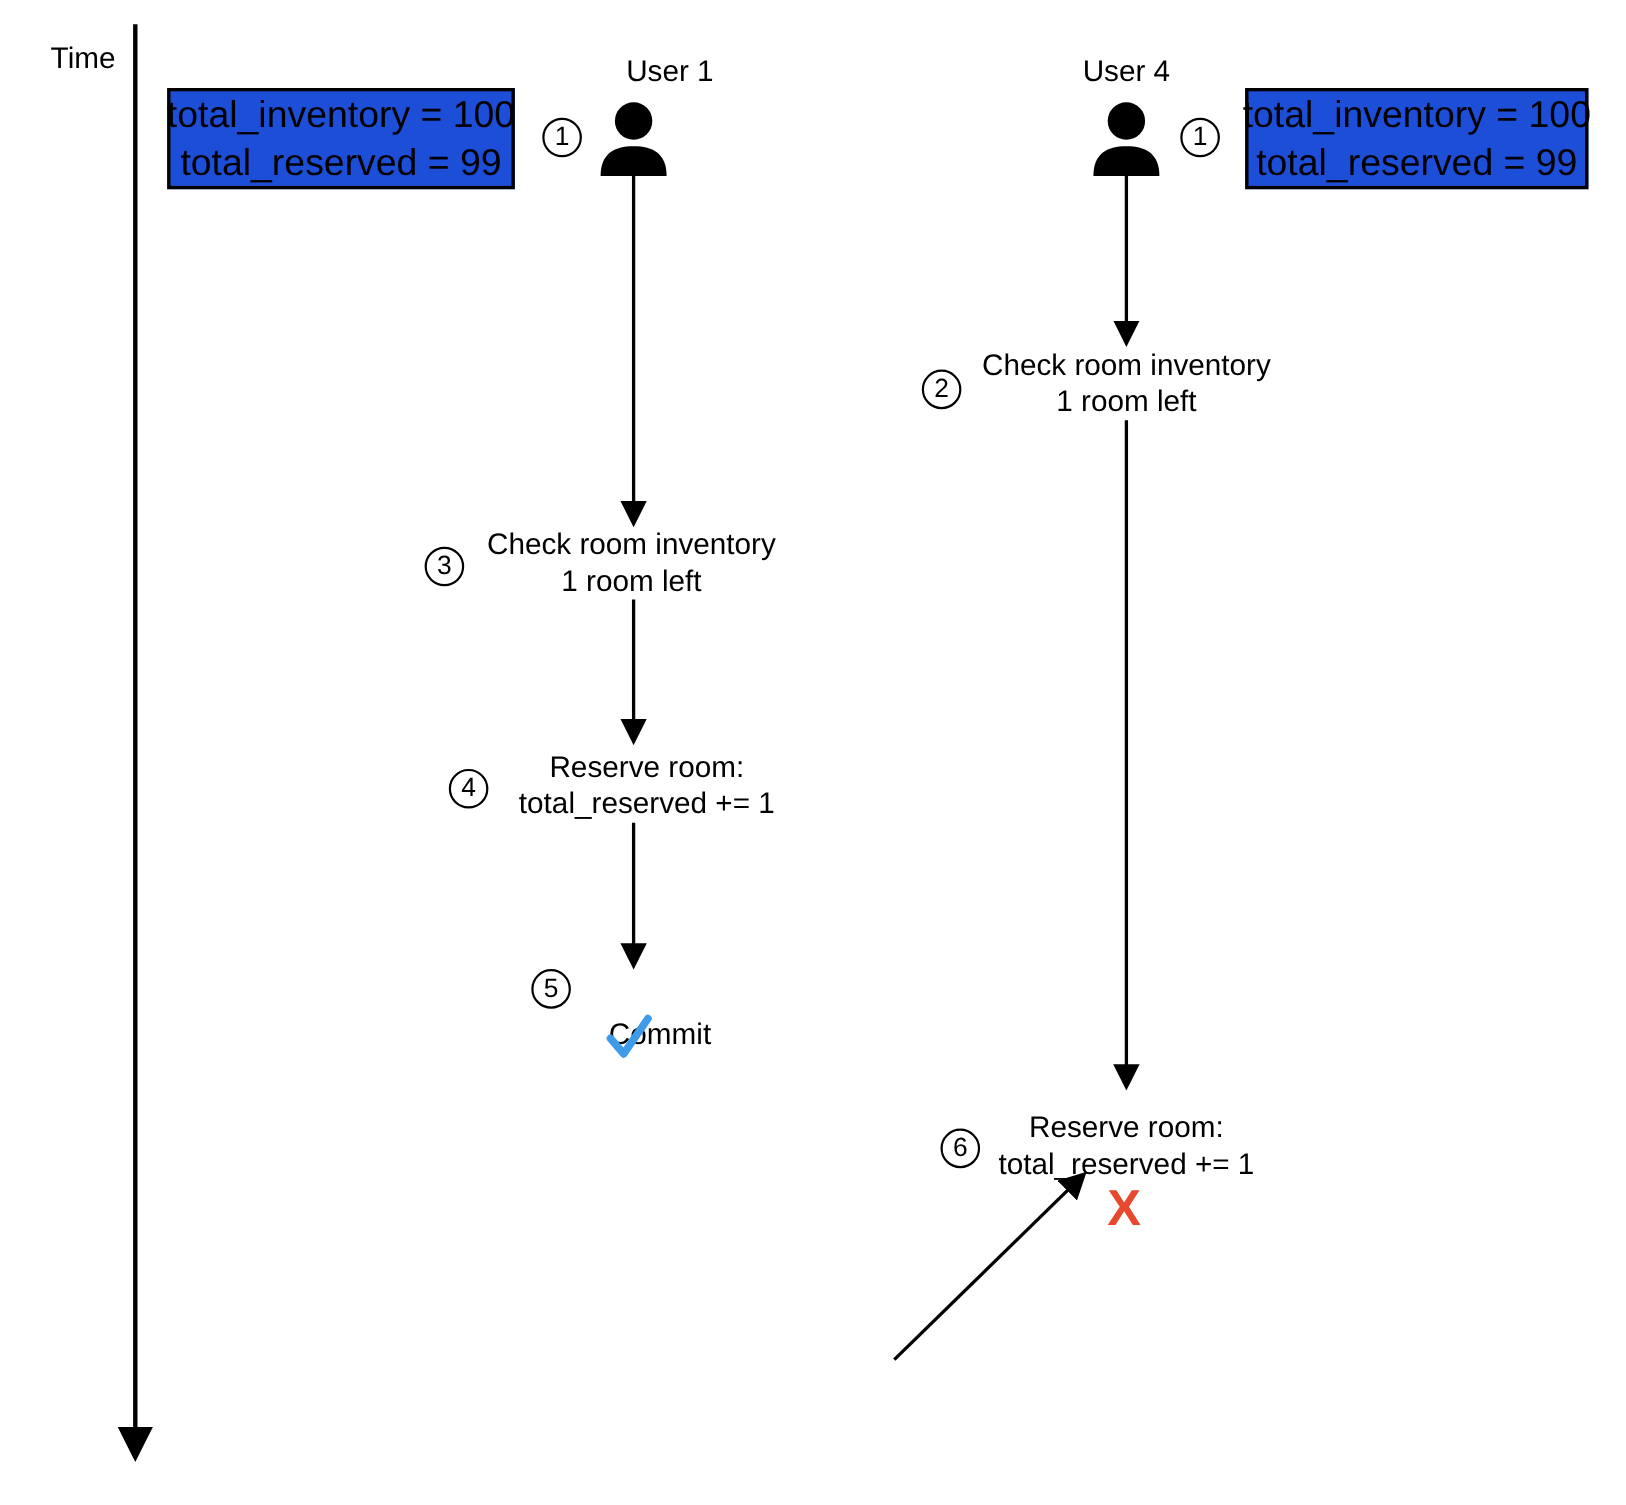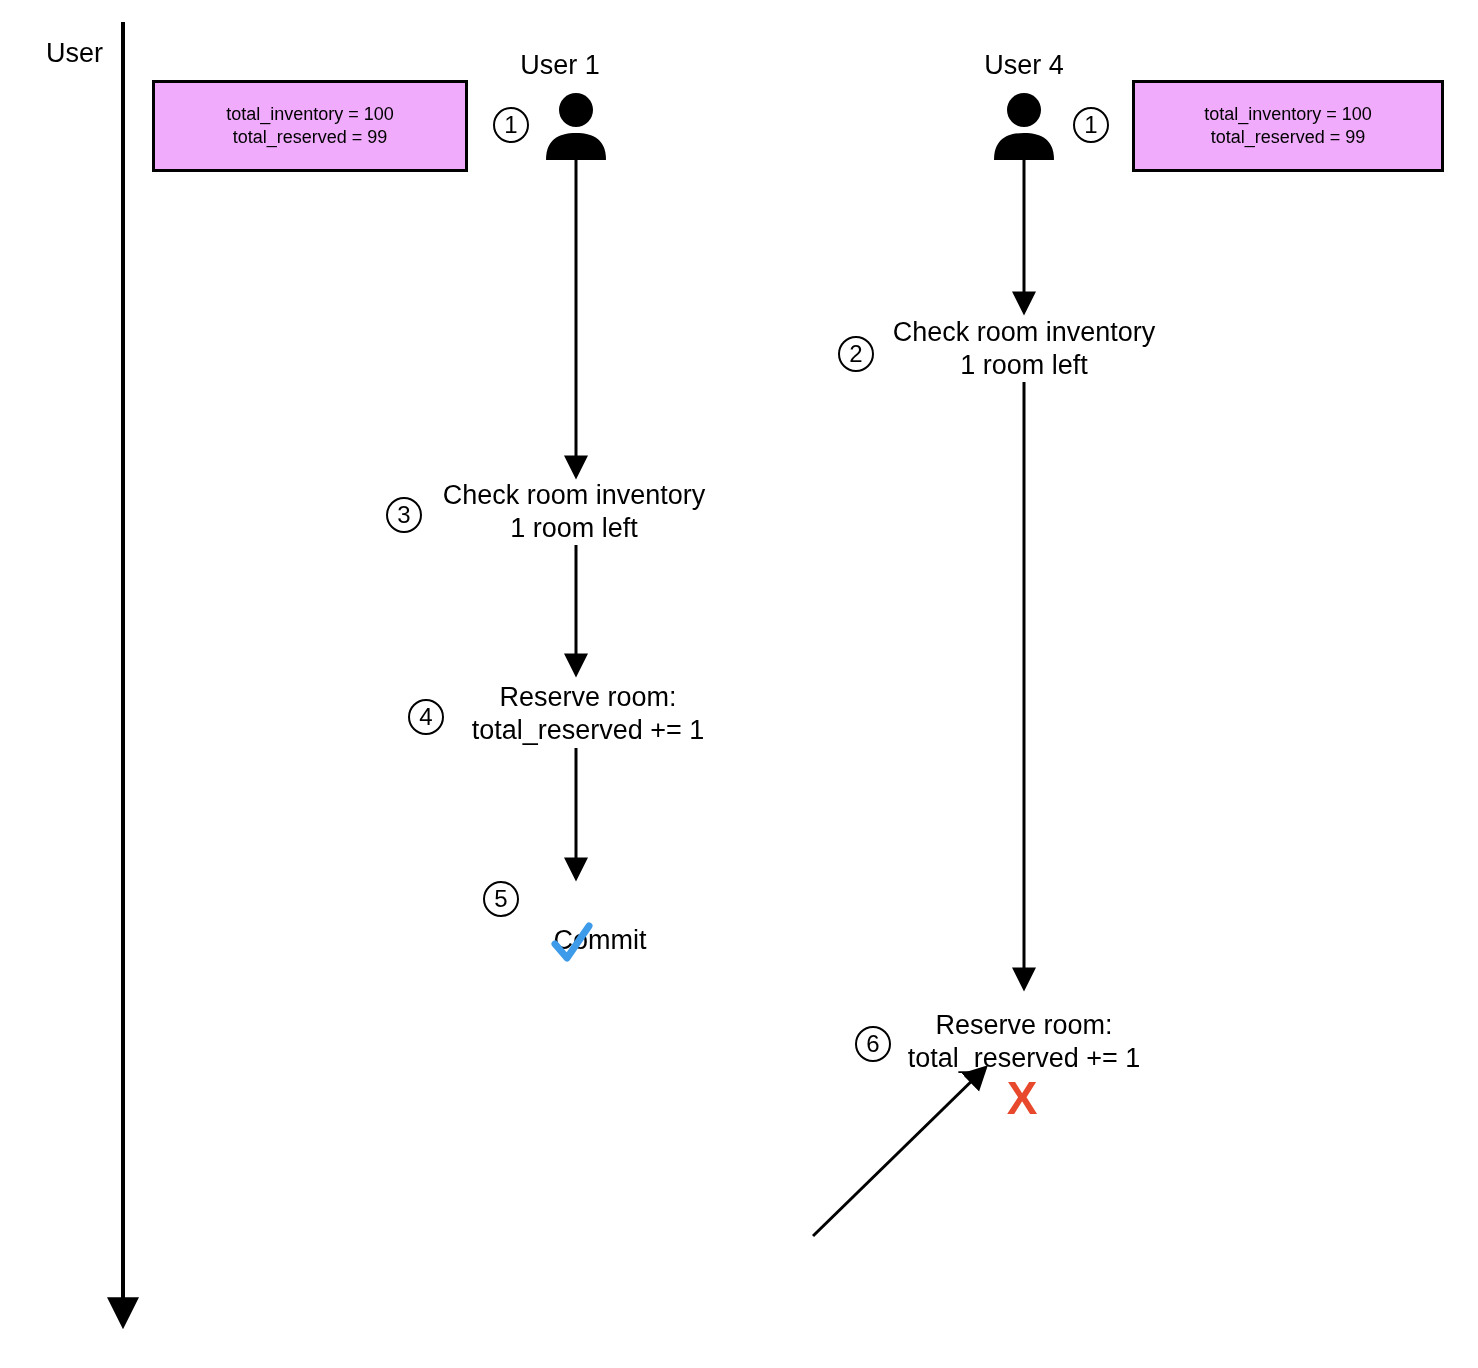--- a/index.html
+++ b/index.html
@@ -37,27 +37,27 @@
   }
   .actor-icon {
     width: 70px;
     height: 70px;
     transform: translateX(-50%);
   }
 
   
   .state-box {
     border: 3px solid #000;
-    background: #f0abfc;
+    background: #1d4ed8;
     box-sizing: border-box;
     display: flex;
     flex-direction: column;
     align-items: center;
     justify-content: center;
-    font-size: 18px;
+    font-size: 34px;
     line-height: 1.30;
     white-space: nowrap;
   }
 
   
   .step {
     transform: translateX(-50%);
     text-align: center;
     font-size: 27px;
     line-height: 1.22;
@@ -132,23 +132,23 @@
     <line x1="576" y1="158" x2="576" y2="474" stroke="#000" stroke-width="3" marker-end="url(#ah)"></line>
     <line x1="576" y1="545" x2="576" y2="672" stroke="#000" stroke-width="3" marker-end="url(#ah)"></line>
     <line x1="576" y1="748" x2="576" y2="876" stroke="#000" stroke-width="3" marker-end="url(#ah)"></line>
 
     <line x1="1024" y1="158" x2="1024" y2="310" stroke="#000" stroke-width="3" marker-end="url(#ah)"></line>
     <line x1="1024" y1="382" x2="1024" y2="986" stroke="#000" stroke-width="3" marker-end="url(#ah)"></line>
 
     <line x1="813" y1="1236" x2="984" y2="1069" stroke="#000" stroke-width="3" marker-end="url(#ahs)"></line>
   </svg>
 
-  <div class="abs time-label">User</div>
-
-  <div class="abs actor-title" style="left:560px; top:52px;">User 1</div>
+  <div class="abs time-label">Time</div>
+
+  <div class="abs actor-title" style="left:609px; top:52px;">User 1</div>
 
   <div class="abs" style="left:576px; top:90px;">
     <svg class="actor-icon" viewBox="0 0 70 70" xmlns="http://www.w3.org/2000/svg">
       <circle cx="35" cy="20" r="17" fill="#000"></circle>
       <path d="M5,70 C5,50 17,43 35,43 C53,43 65,50 65,70 Z" fill="#000"></path>
     </svg>
   </div>
 
   <div class="abs step-num" style="left:493px; top:107px;">1</div>
 

